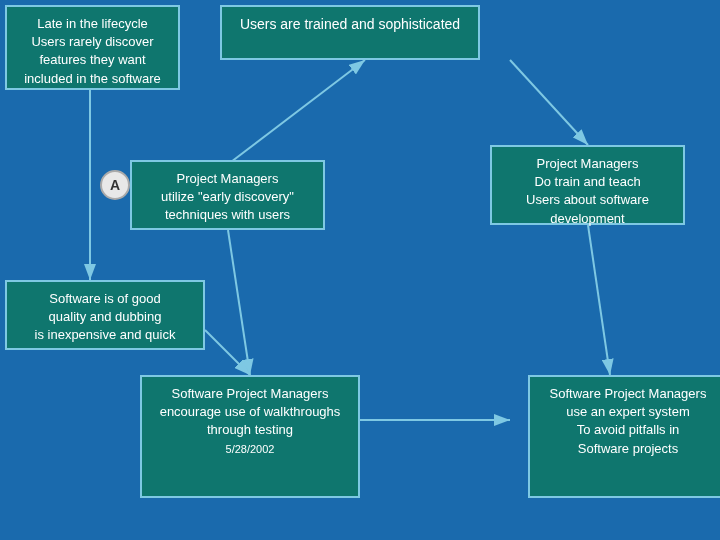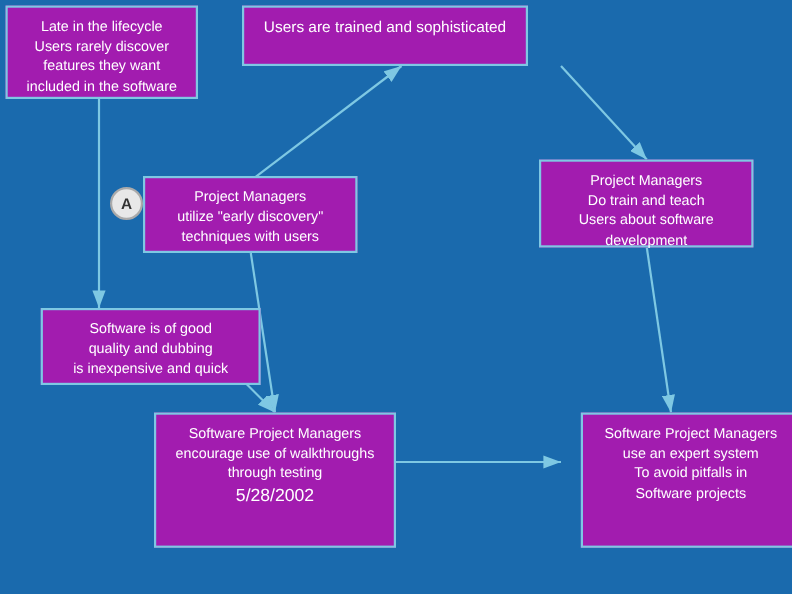--- a/index.html
+++ b/index.html
@@ -8,21 +8,21 @@
       height: 540px;
       background: #1a6aad;
       font-family: Arial, sans-serif;
       position: relative;
       overflow: hidden;
     }
 
     .box {
       position: absolute;
       border: 2px solid #7ec8e3;
-      background: #a21caf;
+      background: #0f766e;
       color: white;
       font-size: 13px;
       padding: 8px 10px;
       text-align: center;
       line-height: 1.4;
     }
 
     
     .arrows-svg {
       position: absolute;
@@ -67,21 +67,20 @@
     }
     #box-project-managers-do {
       left: 490px; top: 145px;
       width: 195px;
       height: 80px;
     }
     #box-software-good {
       left: 5px; top: 280px;
       width: 200px;
       height: 70px;
-      margin-left: 32px;
     }
     #box-software-project-encourage {
       left: 140px; top: 375px;
       width: 220px;
       height: 123px;
     }
     #box-software-project-avoid {
       left: 528px; top: 375px;
       width: 200px;
       height: 123px;
@@ -139,18 +138,18 @@
   <span>Project Managers<br>Do train and teach<br>Users about software<br>development</span>
 </div>
 
 <div class="box" id="box-software-good">
   <span>Software is of good<br>quality and dubbing<br>is inexpensive and quick</span>
 </div>
 
 <div class="box" id="box-software-project-encourage">
   <span>Software Project Managers encourage use of walkthroughs through testing</span>
   <br>
-  <span style="font-size:16px;">5/28/2002</span>
+  <span style="font-size:11px;">5/28/2002</span>
 </div>
 
 <div class="box" id="box-software-project-avoid">
   <span>Software Project Managers<br>use an expert system<br>To avoid pitfalls in<br>Software projects</span>
 </div>
 
 </body></html>

